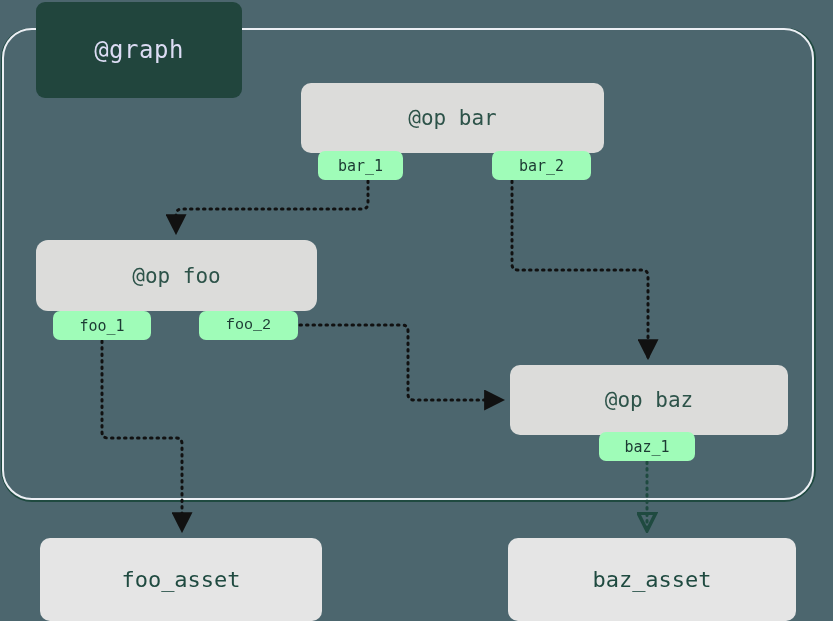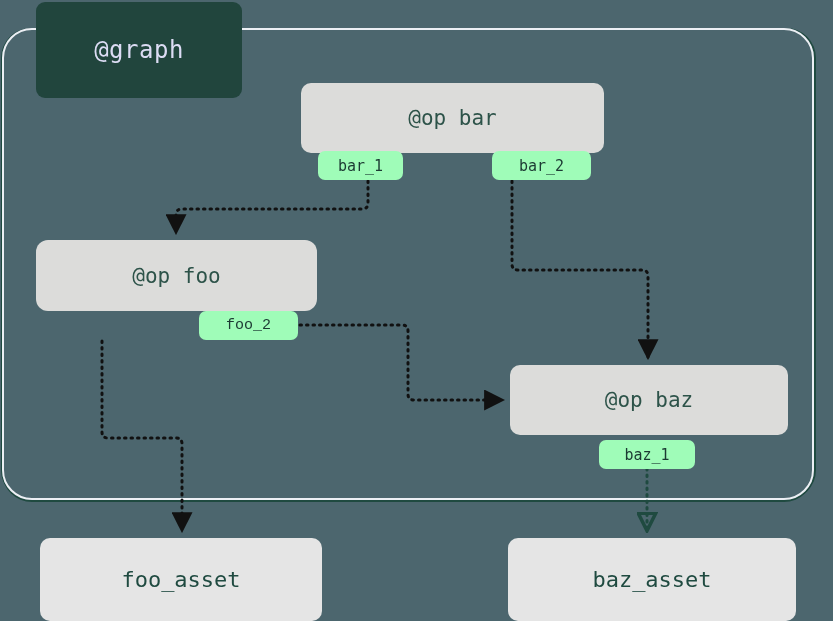--- a/index.html
+++ b/index.html
@@ -138,28 +138,31 @@
   <div class="port" style="left:318px; top:151px; width:85px;">
     <span>bar_1</span>
   </div>
   <div class="port" style="left:463px; top:151px; width:99px;margin-left:29px;">
     <span>bar_2</span>
   </div>
 
   <div class="op-body node" style="left:36px; top:240px; width:281px; height:71px;border-radius:12px;">
     <span>@op foo</span>
   </div>
+  <div class="port" style="left:53px; top:311px; width:98px;">
+    <span>foo_1</span>
+  </div>
   <div class="port" style="left:199px; top:311px; width:99px;font-family:Liberation Mono, monospace;">
     <span>foo_2</span>
   </div>
 
   <div class="op-body node" style="left:510px; top:365px; width:278px; height:70px;">
     <span>@op baz</span>
   </div>
-  <div class="port" style="left:599px; top:432px; width:96px;margin-top:8px;">
+  <div class="port" style="left:599px; top:432px; width:96px;">
     <span>baz_1</span>
   </div>
 
   <div class="asset" style="left:40px; top:538px; width:282px; height:83px;">
     <span>foo_asset</span>
   </div>
   <div class="asset" style="left:508px; top:538px; width:288px; height:83px;">
     <span>baz_asset</span>
   </div>
 

